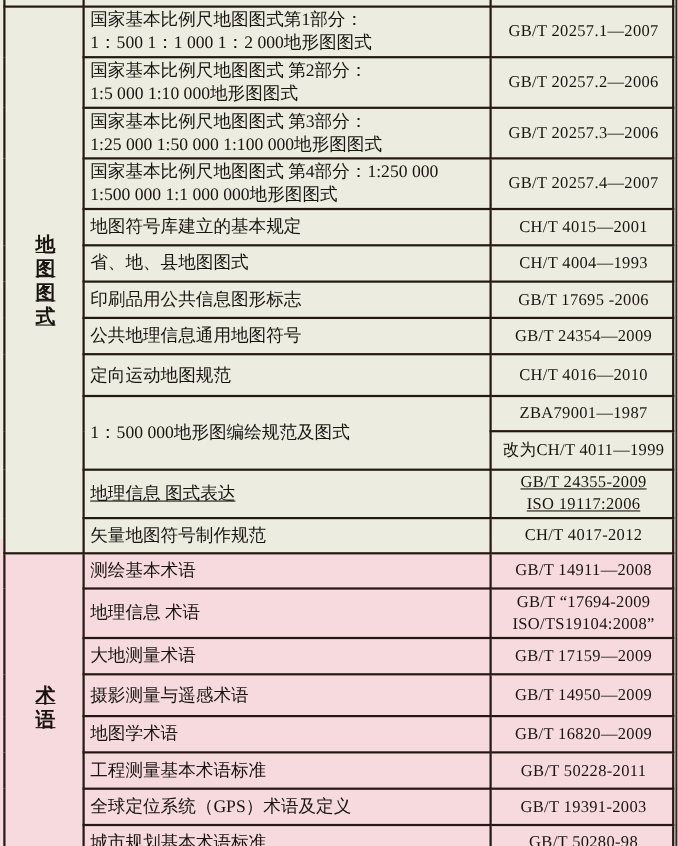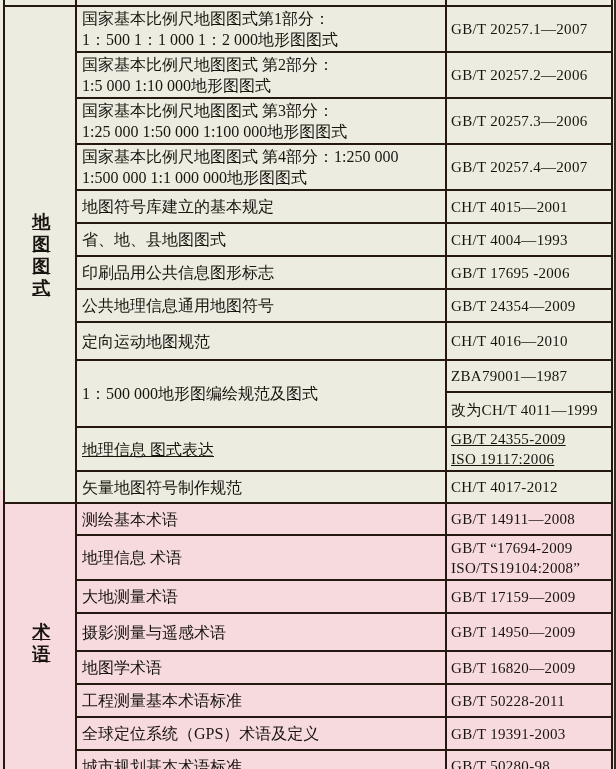--- a/index.html
+++ b/index.html
@@ -30,20 +30,21 @@
     line-height:21px;
     white-space:pre-line;
   }
   td.code{
     padding:1px 1px 1px 4px;
     font-size:15px;
     line-height:20px;
     white-space:pre-line;
     letter-spacing:0.3px;
     border-right-width:4px;
+    text-align:center;
   }
   td.cat{padding:0;}
   .vlabel{
     width:1.15em;
     margin:0 auto;
     font-weight:bold;
     font-size:18px;
     line-height:22px;
     text-align:right;
     word-break:break-all;

